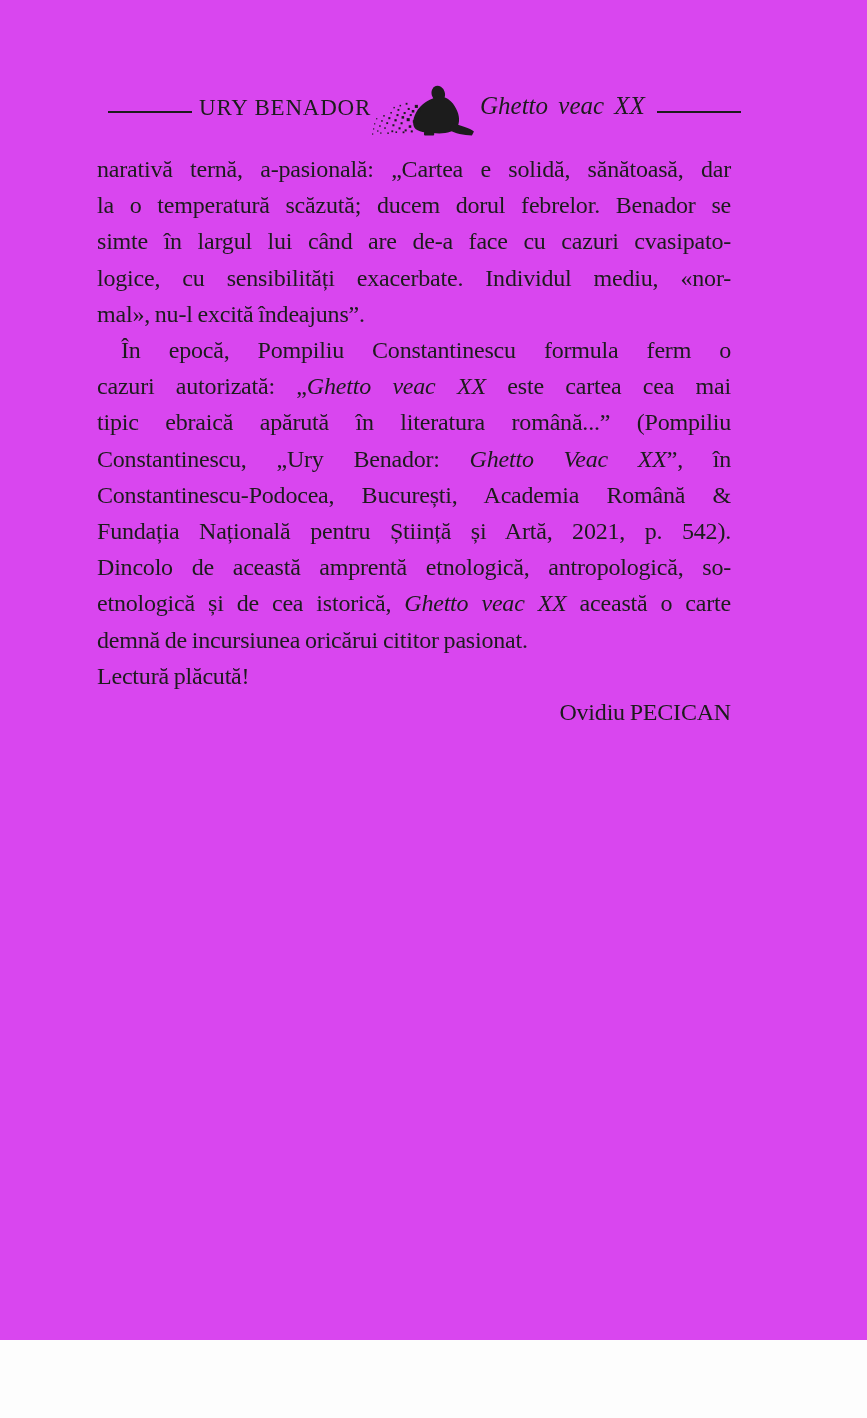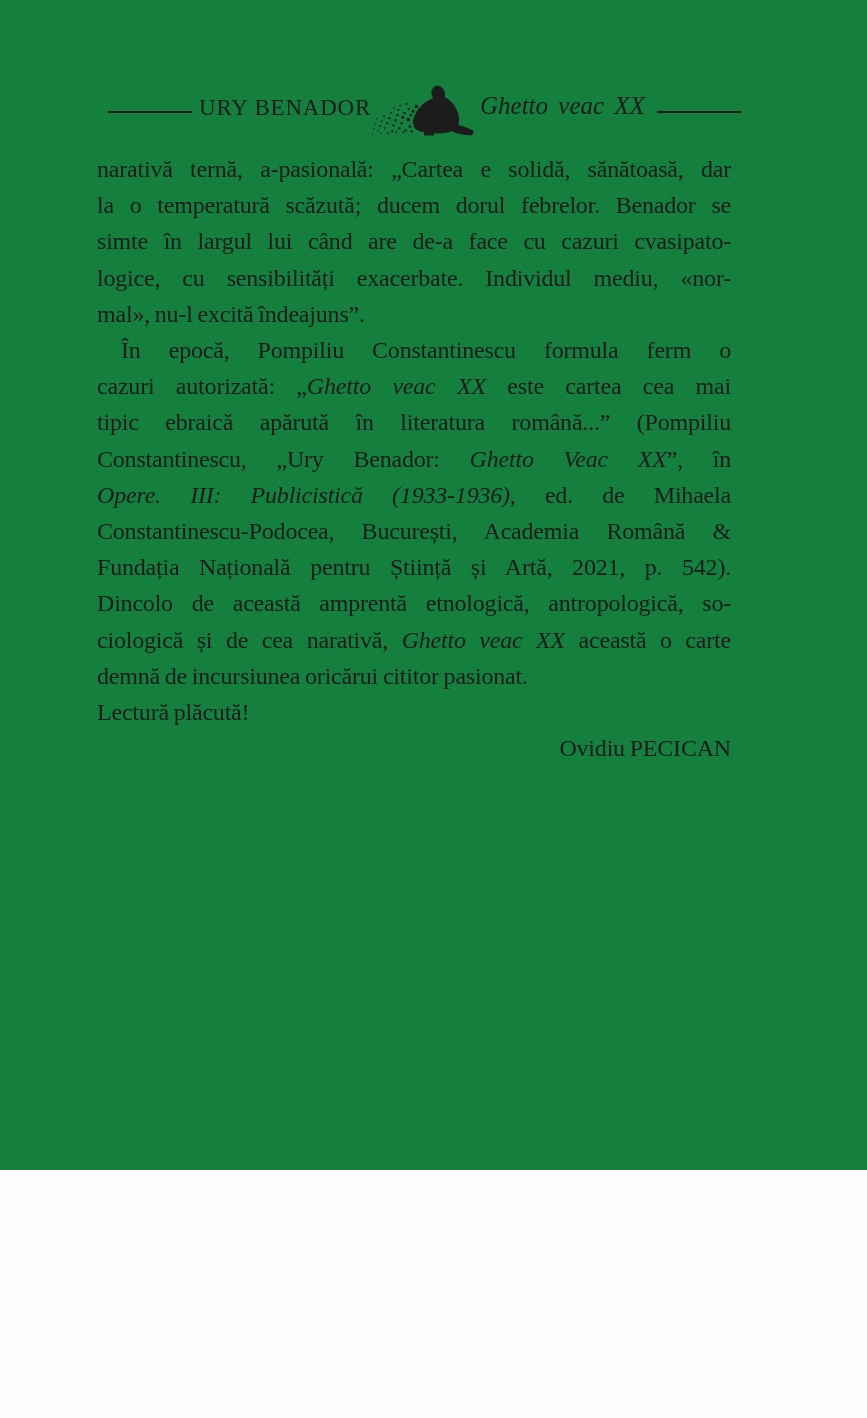--- a/index.html
+++ b/index.html
@@ -2,21 +2,21 @@
 <html><head>
 <meta charset="utf-8">
 <style>
   html, body { margin: 0; padding: 0; }
   body {
     width: 867px; height: 1418px;
     background: #fdfdfd;
     font-family: "Liberation Serif", "DejaVu Serif", serif;
     color: #1c1c1c;
   }
-  .page { position: relative; width: 867px; height: 1170px; overflow: hidden; background: #15803d; }
+  .page { position: relative; width: 867px; height: 1340px; overflow: hidden; background: #d946ef; }
 
   
   .rule { position: absolute; height: 2px; background: #1c1c1c; top: 111px; }
   .rule-left  { left: 108px; width: 84px; }
   .rule-right { left: 657px; width: 84px; }
   .header-author {
     position: absolute; left: 199px; top: 95px;
     font-size: 23px; letter-spacing: 0.8px; white-space: nowrap;
   }
   .header-title {
@@ -111,25 +111,24 @@
   <main class="body-text">
       <div class="line"><span>narativă ternă, a-pasională: „Cartea e solidă, sănătoasă, dar</span></div>
       <div class="line"><span>la o temperatură scăzută; ducem dorul febrelor. Benador se</span></div>
       <div class="line"><span>simte în largul lui când are de-a face cu cazuri cvasipato-</span></div>
       <div class="line"><span>logice, cu sensibilități exacerbate. Individul mediu, «nor-</span></div>
       <div class="line last"><span>mal», nu-l excită îndeajuns”.</span></div>
       <div class="line indent"><span>În epocă, Pompiliu Constantinescu formula ferm o</span></div>
       <div class="line"><span>cazuri autorizată: „</span><em>Ghetto veac XX</em><span> este cartea cea mai</span></div>
       <div class="line"><span>tipic ebraică apărută în literatura română...” (Pompiliu</span></div>
       <div class="line"><span>Constantinescu, „Ury Benador: </span><em>Ghetto Veac XX</em><span>”, în</span></div>
-      <div class="line"><em>Opere. III: Publicistică (1933-1936)</em><span>, ed. de Mihaela</span></div>
       <div class="line"><span>Constantinescu-Podocea, București, Academia Română &amp;</span></div>
       <div class="line"><span>Fundația Națională pentru Știință și Artă, 2021, p. 542).</span></div>
       <div class="line"><span>Dincolo de această amprentă etnologică, antropologică, so-</span></div>
-      <div class="line"><span>ciologică și de cea narativă, </span><em>Ghetto veac XX</em><span> această o carte</span></div>
+      <div class="line"><span>etnologică și de cea istorică, </span><em>Ghetto veac XX</em><span> această o carte</span></div>
       <div class="line last"><span>demnă de incursiunea oricărui cititor pasionat.</span></div>
       <div class="line last"><span>Lectură plăcută!</span></div>
       <div class="line last right"><span>Ovidiu PECICAN</span></div>
     </main>
 
   <div class="page-number">18</div>
 
 </div>
 
 </body></html>

